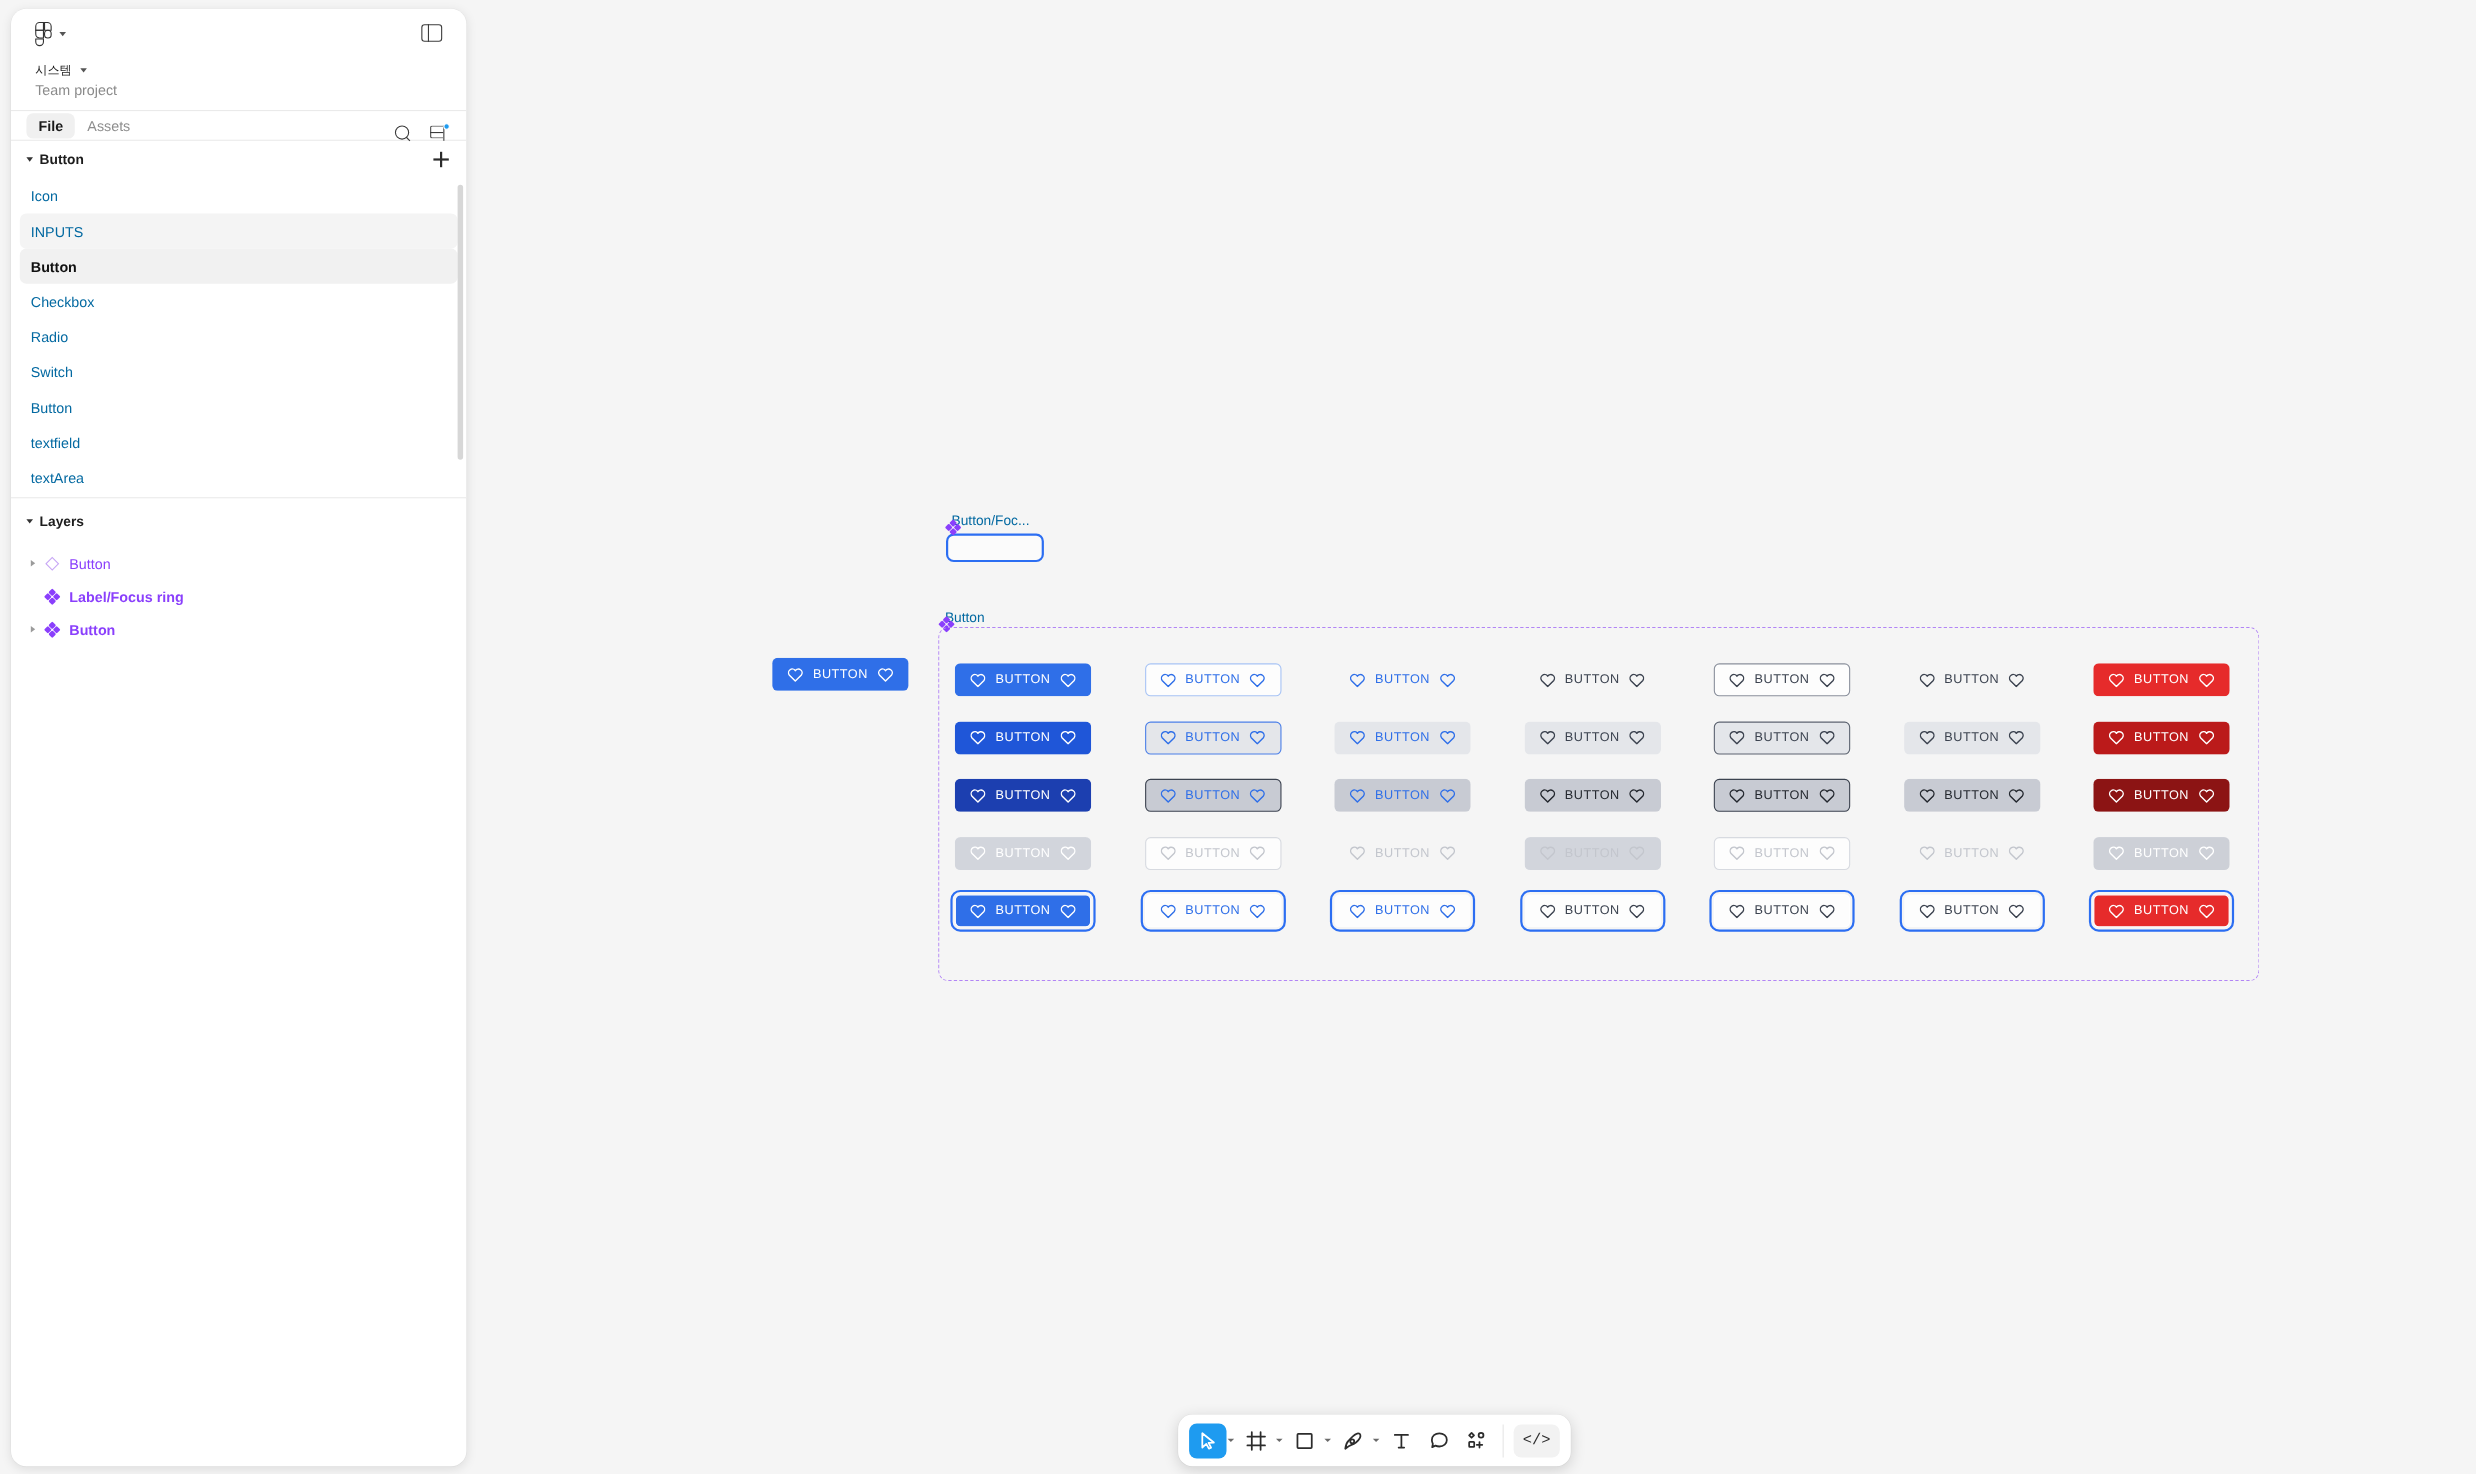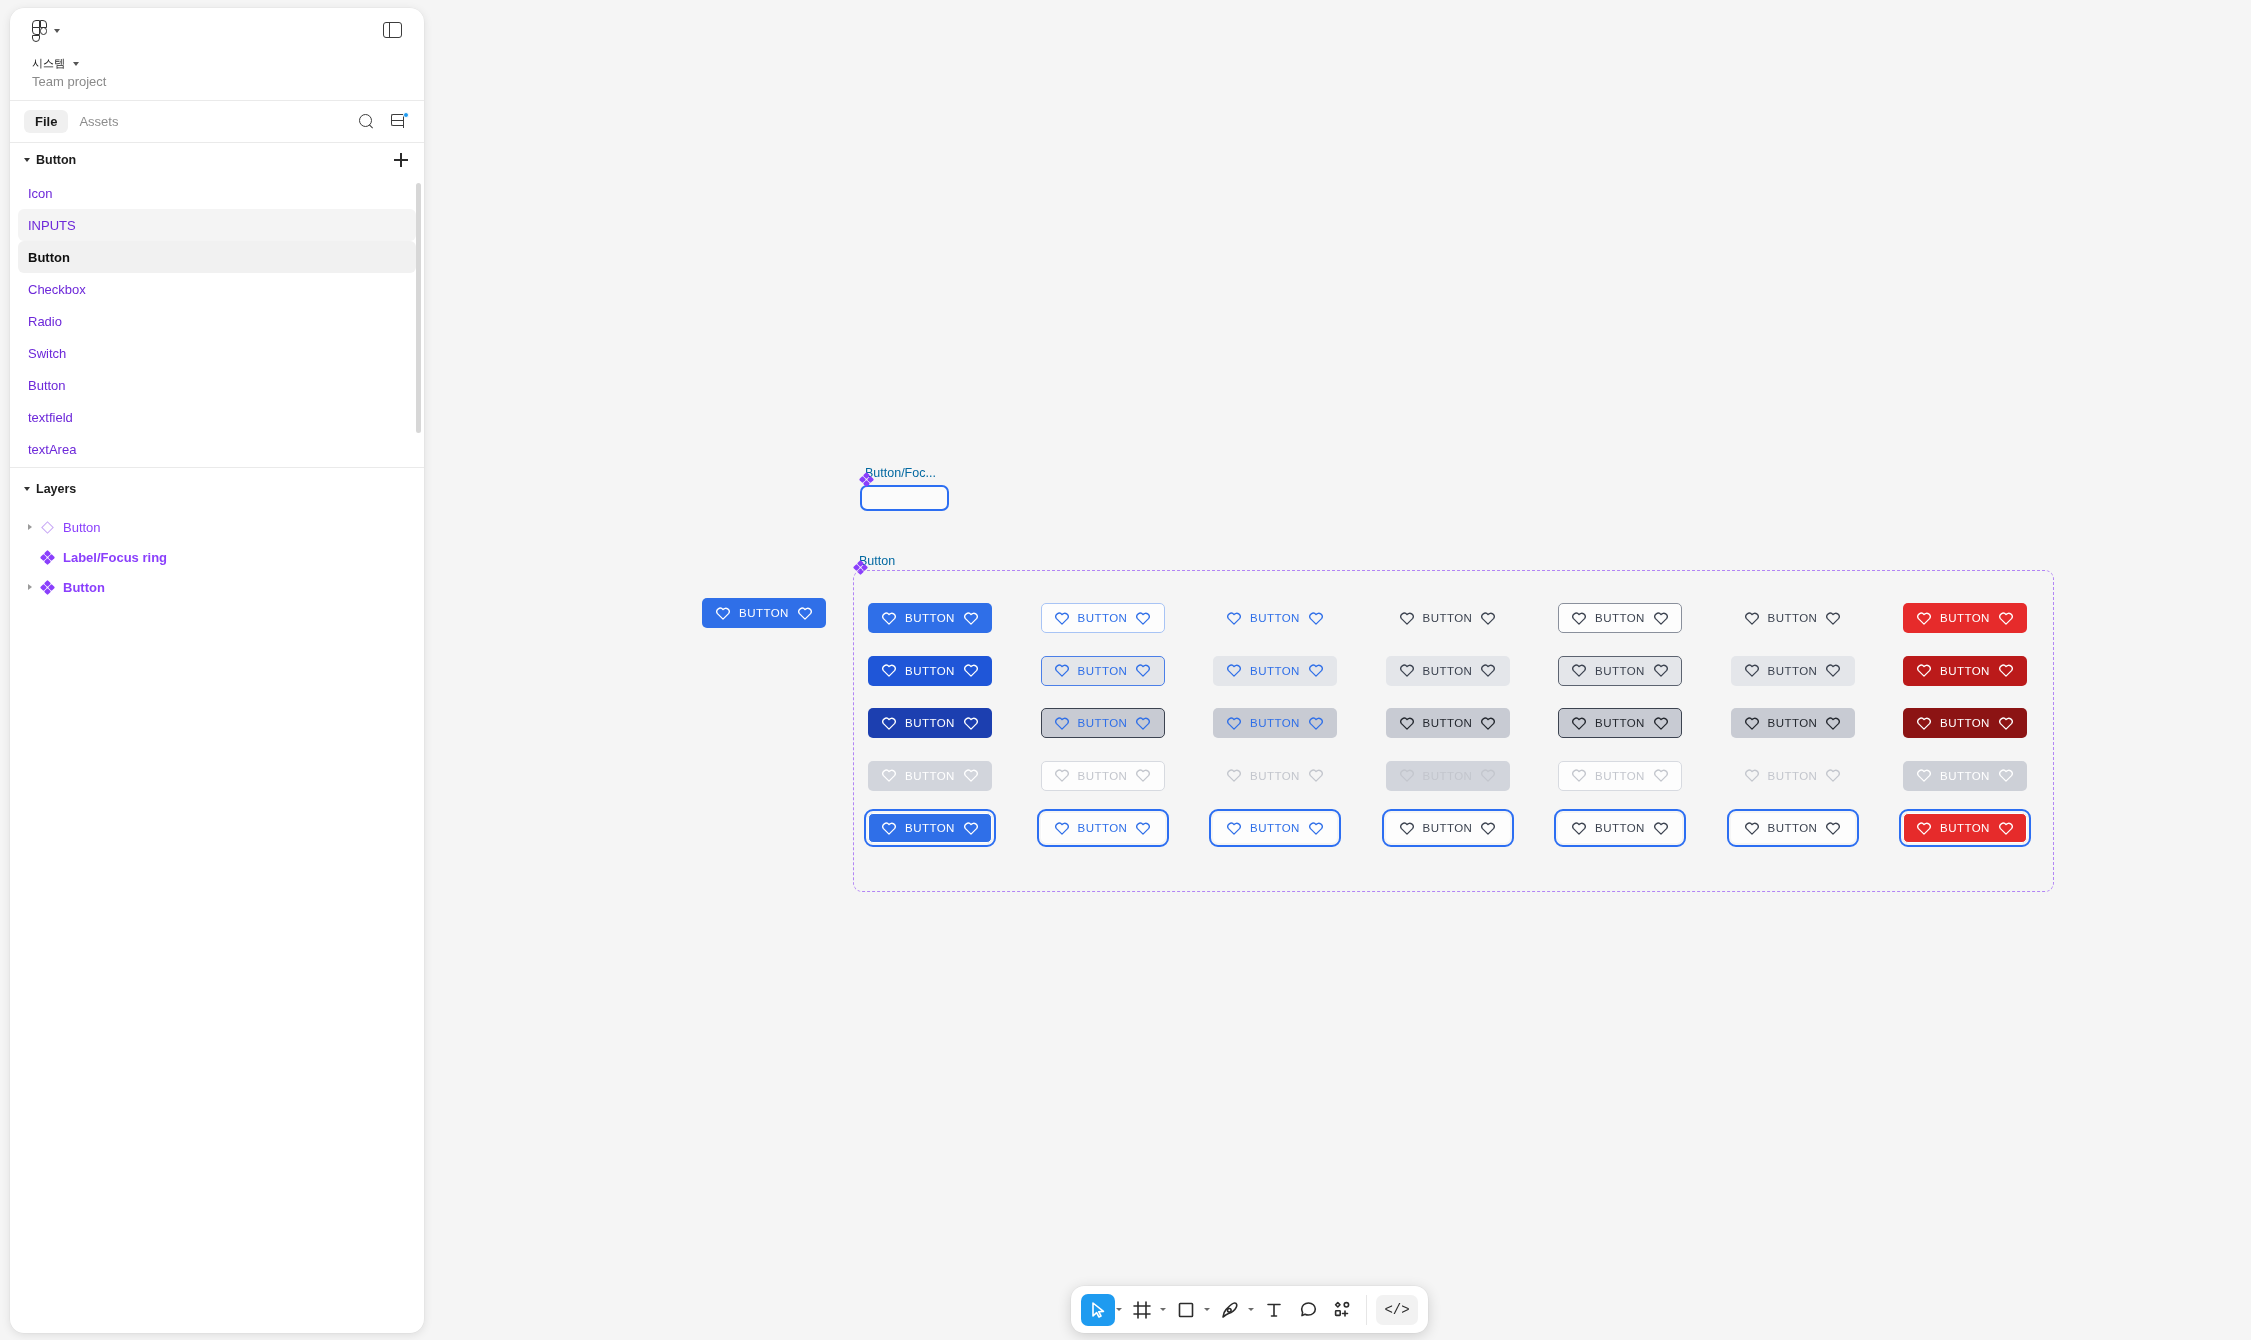--- a/index.html
+++ b/index.html
@@ -63,21 +63,21 @@
   #project-name-row { display: flex; align-items: center; gap: 8px; cursor: pointer; }
   #project-name {
     font-size: 11px; color: #1a1a1a; letter-spacing: .1px; font-family: Liberation Serif, serif;
   }
   #project-sub {
     font-size: 13px; color: #8a8a8a; margin-top: 3px;
   }
 
   
   #tabbar {
-    height: 43px; margin-top: 11px; flex: none;
+    height: 28px; margin-top: 11px; flex: none;
     border-top: 1px solid #eaeaea;
     border-bottom: 1px solid #eaeaea;
     display: flex; align-items: center;
     padding: 0 18px 0 14px;
     position: relative;
   }
   .tab {
     font-size: 13px; color: #8d8d8d;
     padding: 5px 11px; border-radius: 6px;
     cursor: pointer; line-height: 1;
@@ -138,21 +138,21 @@
   #add-page-btn::before { left: 0; top: 6.3px; width: 14px; height: 1.4px; }
   #add-page-btn::after { left: 6.3px; top: 0; width: 1.4px; height: 14px; }
 
   #pages-list {
     flex: none; height: 290px; overflow: hidden;
     position: relative; padding: 0 8px;
   }
   .page-row {
     height: 32px; display: flex; align-items: center;
     padding: 0 10px; border-radius: 6px; cursor: pointer;
-    font-size: 13px; color: #6d28d9;
+    font-size: 13px; color: #0369a1;
   }
   .page-row.hl { background: #f4f4f4; }
   .page-row.sel { background: #f1f1f1; color: #101010; font-weight: 600; }
   #pages-scrollbar {
     position: absolute; right: 3px; top: 6px;
     width: 5px; height: 250px; background: #d7d7d7; border-radius: 3px;
     cursor: pointer;
   }
 
   

